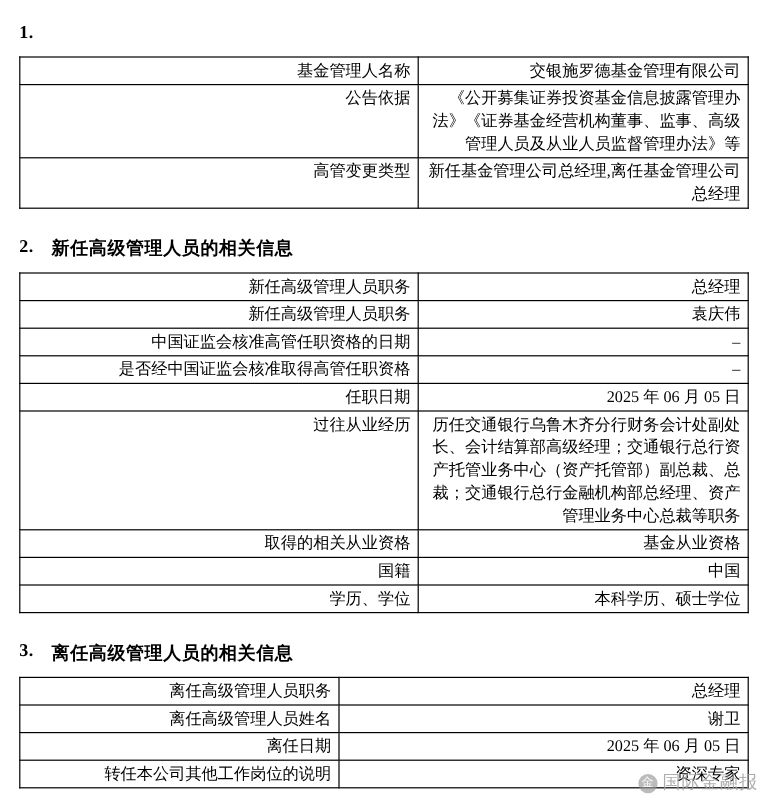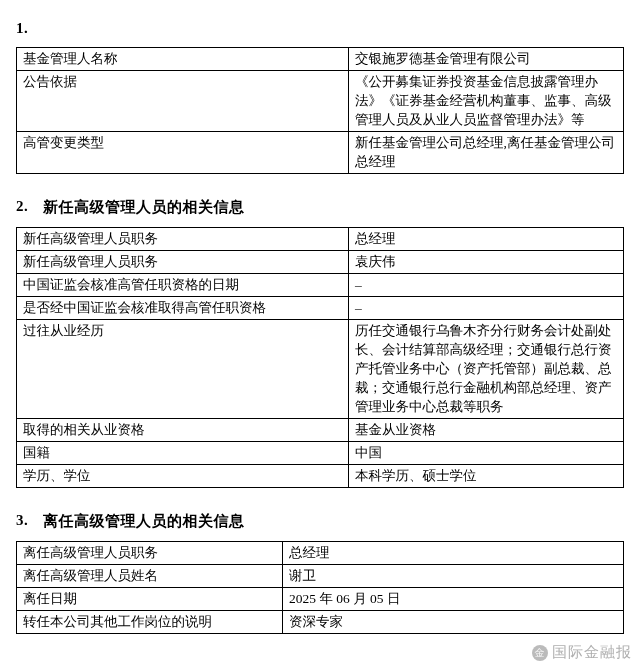--- a/index.html
+++ b/index.html
@@ -26,20 +26,21 @@
     border-collapse: collapse;
     table-layout: fixed;
     font-size: 13.5px;
   }
   table.info-table td {
     border: 1px solid #000000;
     padding: 1px 6px 2px 6px;
     line-height: 19px;
     vertical-align: top;
     word-break: break-all;
+    text-align: right;
   }
   col.label-col-wide { width: 332px; }
   col.label-col-narrow { width: 266px; }
   .watermark {
     position: absolute;
     right: 8px;
     bottom: 6px;
     display: flex;
     align-items: center;
     gap: 4px;
@@ -109,20 +110,24 @@
       </tr>
       <tr>
         <td class="label">中国证监会核准高管任职资格的日期</td>
         <td class="value">–</td>
       </tr>
       <tr>
         <td class="label">是否经中国证监会核准取得高管任职资格</td>
         <td class="value">–</td>
       </tr>
       <tr>
+        <td class="label">任职日期</td>
+        <td class="value">2025 年 06 月 05 日</td>
+      </tr>
+      <tr>
         <td class="label">过往从业经历</td>
         <td class="value">历任交通银行乌鲁木齐分行财务会计处副处长、会计结算部高级经理；交通银行总行资产托管业务中心（资产托管部）副总裁、总裁；交通银行总行金融机构部总经理、资产管理业务中心总裁等职务</td>
       </tr>
       <tr>
         <td class="label">取得的相关从业资格</td>
         <td class="value">基金从业资格</td>
       </tr>
       <tr>
         <td class="label">国籍</td>
         <td class="value">中国</td>

